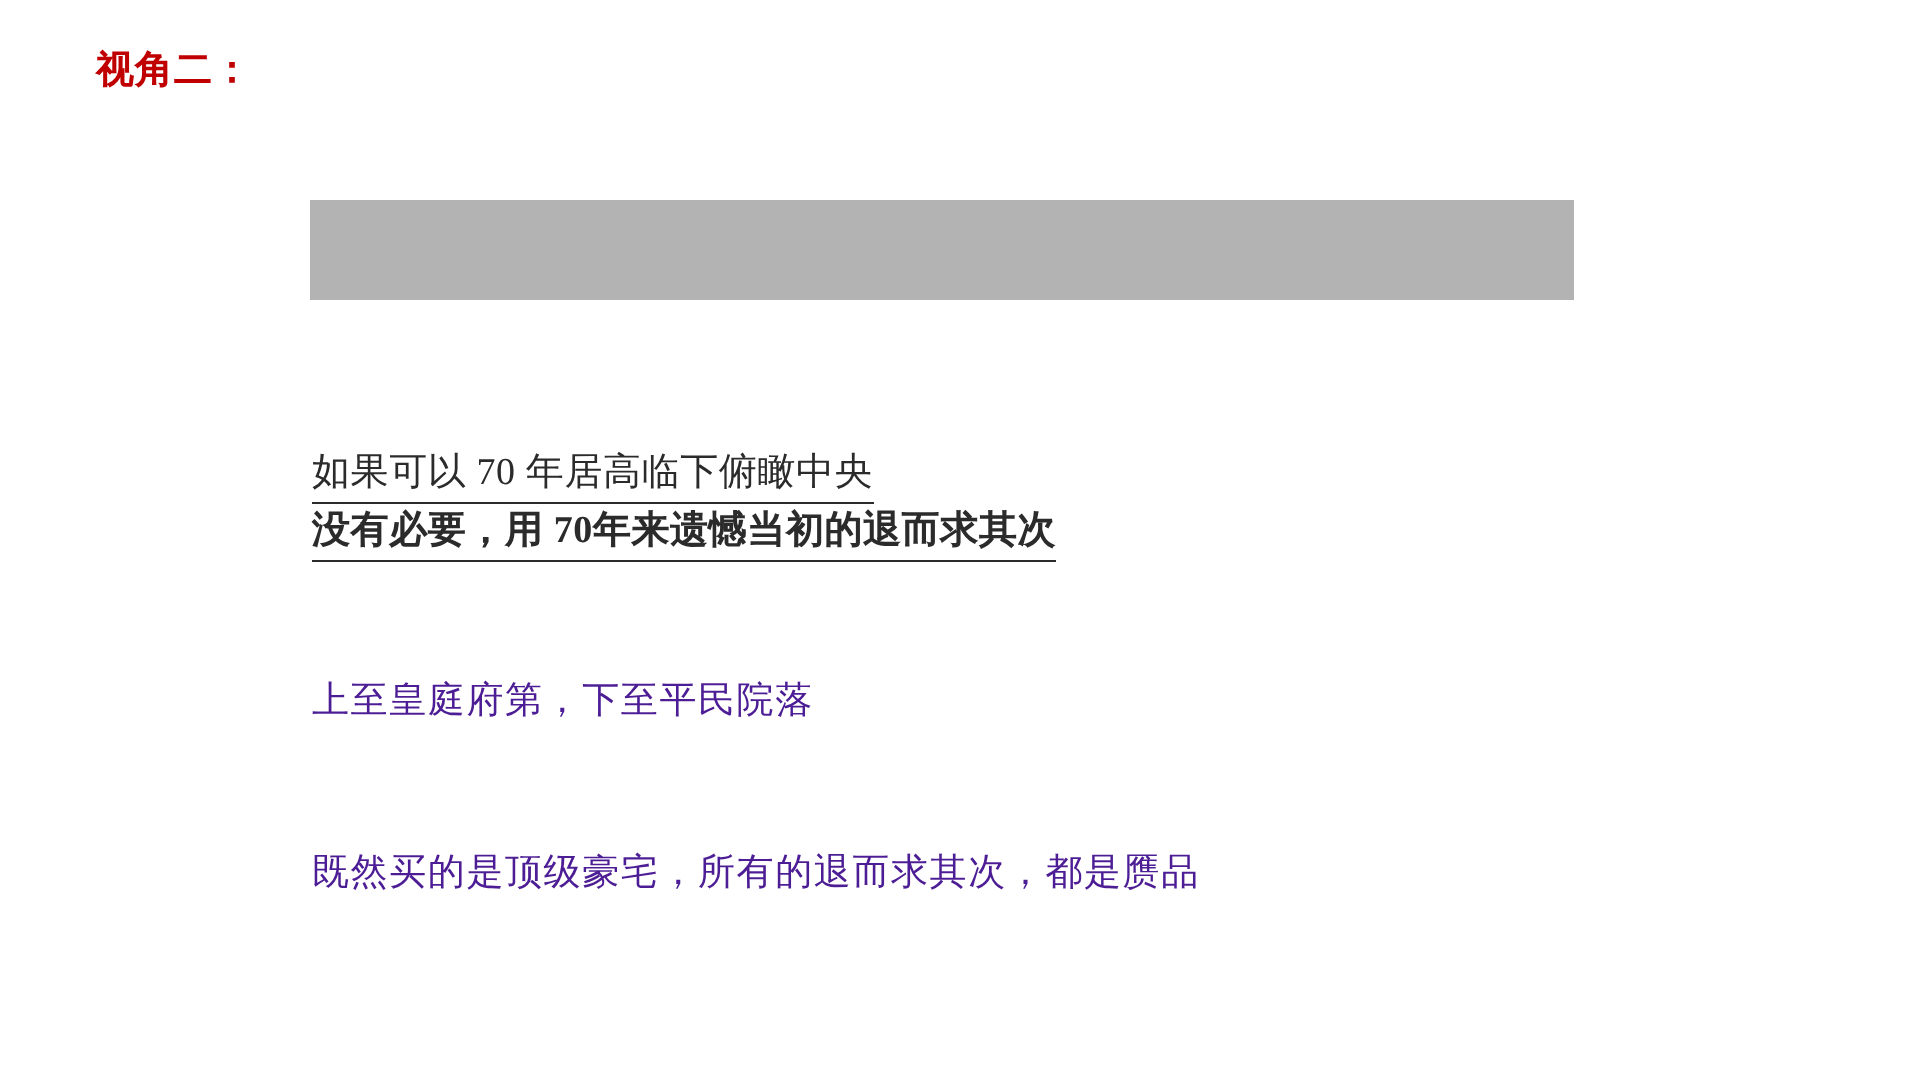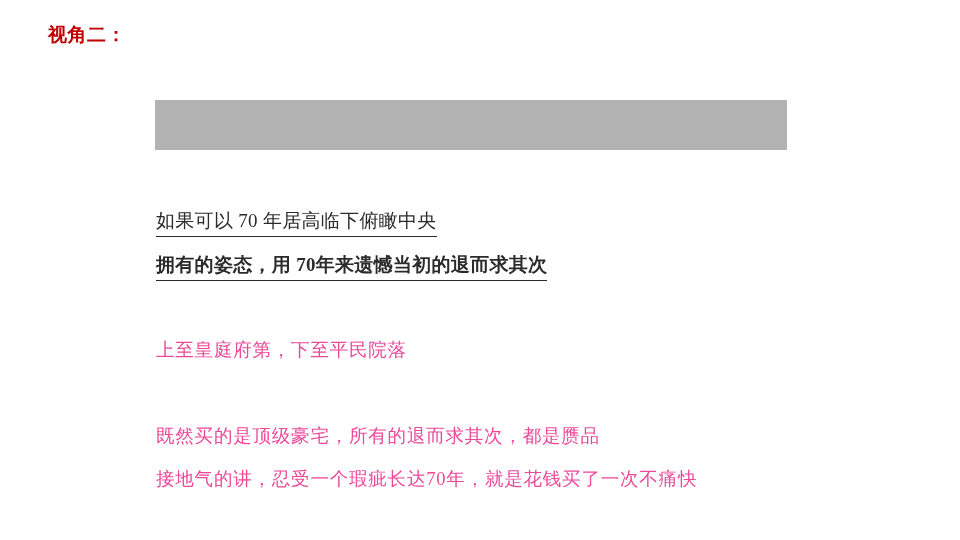--- a/index.html
+++ b/index.html
@@ -66,29 +66,29 @@
     font-size: 19px;
     color: #2b2b2b;
     white-space: nowrap;
     letter-spacing: 0.3px;
   }
   .subline .u {
     border-bottom: 1px solid #2b2b2b;
     padding-bottom: 2px;
     display: inline-block;
   }
-  .subline-1 { top: 208px; text-align: center; }
+  .subline-1 { top: 223px; text-align: center; }
   .subline-2 { top: 252px; font-weight: bold; }
 
   
   .body-line {
     position: absolute;
     left: 156px;
     font-size: 18.5px;
-    color: #ec4899;
+    color: #4c1d95;
     white-space: nowrap;
     letter-spacing: 0.8px;
   }
   .body-1 { top: 337px; }
   .body-2 { top: 380px; }
   .body-3 { top: 423px; text-align: center; }
   .body-4 { top: 466px; }
 
   
   .bottom-strip {
@@ -108,21 +108,20 @@
   <div class="viewpoint-label">视角二：</div>
 
   <div class="headline-wrap">
     <div class="headline-band"></div>
   </div>
 
   <div class="subline subline-1">
     <span class="u">如果可以 70 年居高临下俯瞰中央</span>
   </div>
   <div class="subline subline-2">
-    <span class="u">拥有的姿态，用 70年来遗憾当初的退而求其次</span>
+    <span class="u">没有必要，用 70年来遗憾当初的退而求其次</span>
   </div>
 
   <div class="body-line body-1">上至皇庭府第，下至平民院落</div>
   <div class="body-line body-3">既然买的是顶级豪宅，所有的退而求其次，都是赝品</div>
-  <div class="body-line body-4">接地气的讲，忍受一个瑕疵长达70年，就是花钱买了一次不痛快</div>
 
   <div class="bottom-strip"></div>
 </div>
 
 </body></html>

